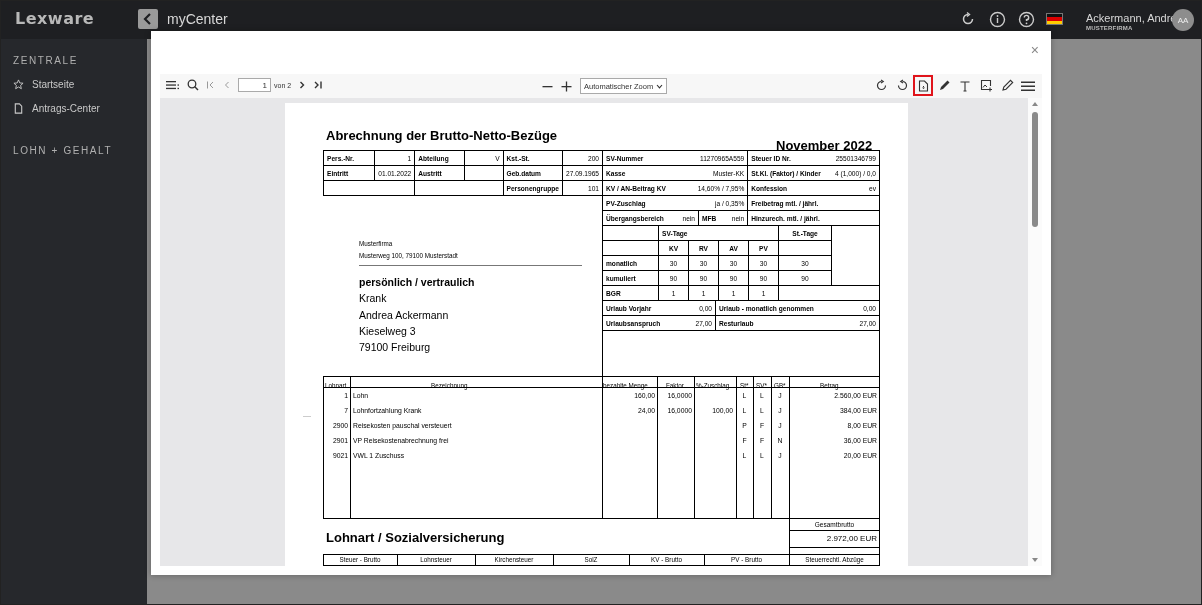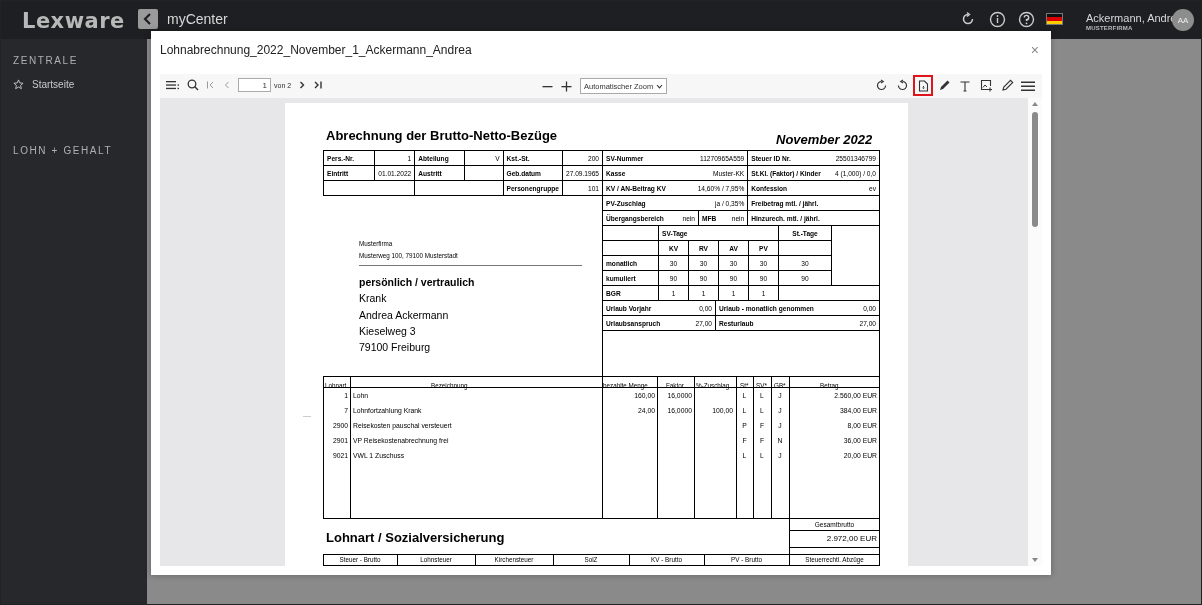--- a/index.html
+++ b/index.html
@@ -1,21 +1,21 @@
 <!DOCTYPE html>
 <html><head>
 <meta charset="utf-8">
 <style>
   * { box-sizing: border-box; margin: 0; padding: 0; }
   html, body { width: 1202px; height: 605px; overflow: hidden; }
   body { font-family: "Liberation Sans", sans-serif; background: #8a8a8a; position: relative; border: 1px solid #222; }
 
   
   .topbar { position: absolute; left: 0; top: 0; width: 1202px; height: 38px; background: #1e1f22; color: #ddd; }
-  .logo { position: absolute; left: 14px; top: 8px; font-family: "DejaVu Sans", sans-serif; font-weight: bold; font-size: 21px; color: #b8b8b8; letter-spacing: 0.5px; margin-left: 7px; }
+  .logo { position: absolute; left: 14px; top: 8px; font-family: "DejaVu Sans", sans-serif; font-weight: bold; font-size: 16px; color: #b8b8b8; letter-spacing: 0.5px; }
   .back-btn { position: absolute; left: 137px; top: 8px; width: 20px; height: 20px; background: #9a9a9a; border-radius: 2px; display: flex; align-items: center; justify-content: center; cursor: pointer; }
   .app-title { position: absolute; left: 166px; top: 10px; font-size: 14px; color: #d8d8d8; }
   .top-icons { position: absolute; right: 140px; top: 9px; display: flex; gap: 11px; align-items: center; }
   .ticon { width: 18px; height: 18px; display: flex; align-items: center; justify-content: center; cursor: pointer; }
   .flag { width: 17px; height: 12px; display: flex; flex-direction: column; border: 1px solid #777; }
   .flag span { flex: 1; }
   .user { position: absolute; left: 1085px; top: 11px; }
   .user-name { font-size: 11px; color: #d8d8d8; }
   .user-company { font-size: 6px; color: #bdbdbd; font-weight: bold; margin-top: 1px; letter-spacing: 0.2px; }
   .avatar { position: absolute; left: 1171px; top: 8px; width: 22px; height: 22px; border-radius: 50%; background: #8d8d8d; color: #eee; font-size: 8px; display: flex; align-items: center; justify-content: center; }
@@ -46,21 +46,21 @@
 
   .canvas { position: absolute; left: 0; top: 24px; width: 868px; height: 468px; background: #e7e7e9; overflow: hidden; }
   .scrollbar { position: absolute; right: 0; top: 24px; width: 14px; height: 468px; background: #fbfbfb; }
   .sb-up, .sb-down { position: absolute; left: 4px; width: 0; height: 0; border-left: 3px solid transparent; border-right: 3px solid transparent; }
   .sb-up { top: 4px; border-bottom: 4px solid #888; }
   .sb-down { bottom: 4px; border-top: 4px solid #888; }
   .sb-thumb { position: absolute; left: 4px; top: 14px; width: 6px; height: 115px; background: #8a8a8a; border-radius: 3px; }
 
   .paper { position: absolute; left: 125px; top: 5px; width: 623px; height: 470px; background: #fff; color: #000; }
   .doc-title { position: absolute; left: 41px; top: 25px; font-size: 13px; font-weight: bold; }
-  .doc-month { position: absolute; left: 491px; top: 29px; font-size: 13px; font-weight: bold; font-style: italic; }
+  .doc-month { position: absolute; left: 491px; top: 35px; font-size: 13px; font-weight: bold; }
 
   table.t { border-collapse: collapse; position: absolute; font-size: 6.6px; }
   table.t td { border: 1px solid #000; padding: 0 3px; height: 15px; white-space: nowrap; }
   .b { font-weight: bold; }
   .r { text-align: right; }
   .c { text-align: center; }
 
   .sender { position: absolute; left: 74px; top: 135px; font-size: 6.3px; line-height: 12px; }
   .sender-line { position: absolute; left: 74px; top: 162px; width: 223px; border-top: 1px solid #777; }
   .addr { position: absolute; left: 74px; top: 171px; font-size: 10.5px; line-height: 16.3px; }
@@ -118,25 +118,30 @@
 </div>
 
 <div class="sidebar">
   <div class="sb-head" style="top:16px">ZENTRALE</div>
   <div class="sb-item" style="top:33px">
     <svg width="11" height="11" viewBox="0 0 12 12">
         <path d="M6 1 L7.4 4.3 L11 4.6 L8.3 7 L9.1 10.6 L6 8.7 L2.9 10.6 L3.7 7 L1 4.6 L4.6 4.3 Z" stroke="#c9c9c9" stroke-width="1" fill="none"></path>
       </svg>
     <span>Startseite</span>
   </div>
+  <div class="sb-item" style="top:57px">
+    <svg width="11" height="11" viewBox="0 0 12 12">
+        <path d="M2.5 1 L7 1 L9.5 3.5 L9.5 11 L2.5 11 Z" stroke="#c9c9c9" stroke-width="1.2" fill="none"></path>
+      </svg>
+    <span>Antrags-Center</span>
+  </div>
   <div class="sb-head" style="top:106px">LOHN + GEHALT</div>
 </div>
 
 <div class="modal">
-  <div class="modal-title">Lohnabrechnung_2022_November_1_Ackermann_Andrea</div>
   <div class="modal-close">×</div>
 
   <div class="viewer">
     <div class="toolbar">
       <div class="tb-left">
         <div class="tb-btn">
           <svg width="14" height="10" viewBox="0 0 14 10">
               <rect x="0" y="1" width="10" height="1.3" fill="#333"></rect>
               <rect x="0" y="4.4" width="10" height="1.3" fill="#333"></rect>
               <rect x="0" y="7.8" width="10" height="1.3" fill="#333"></rect>

